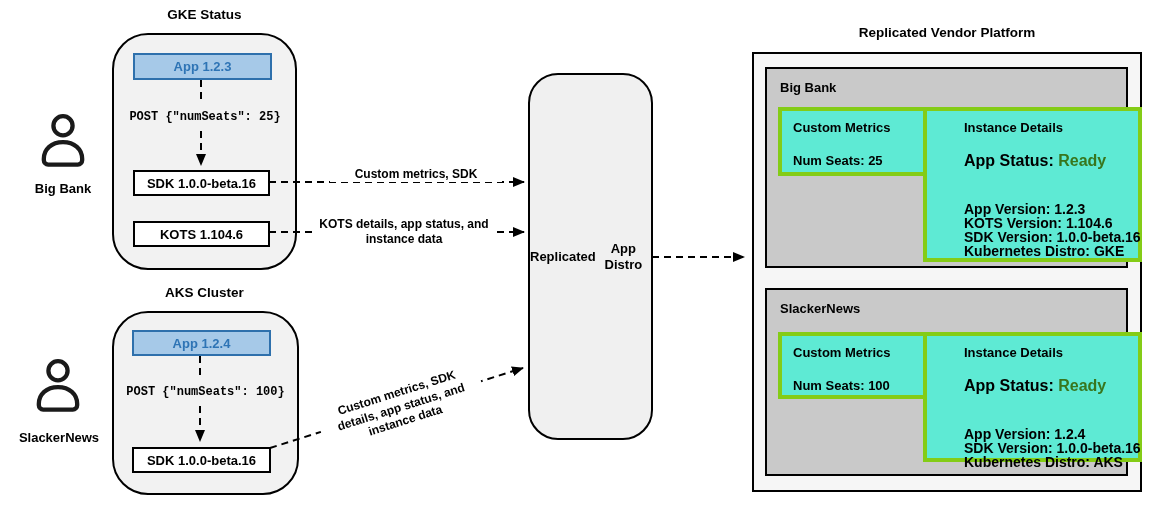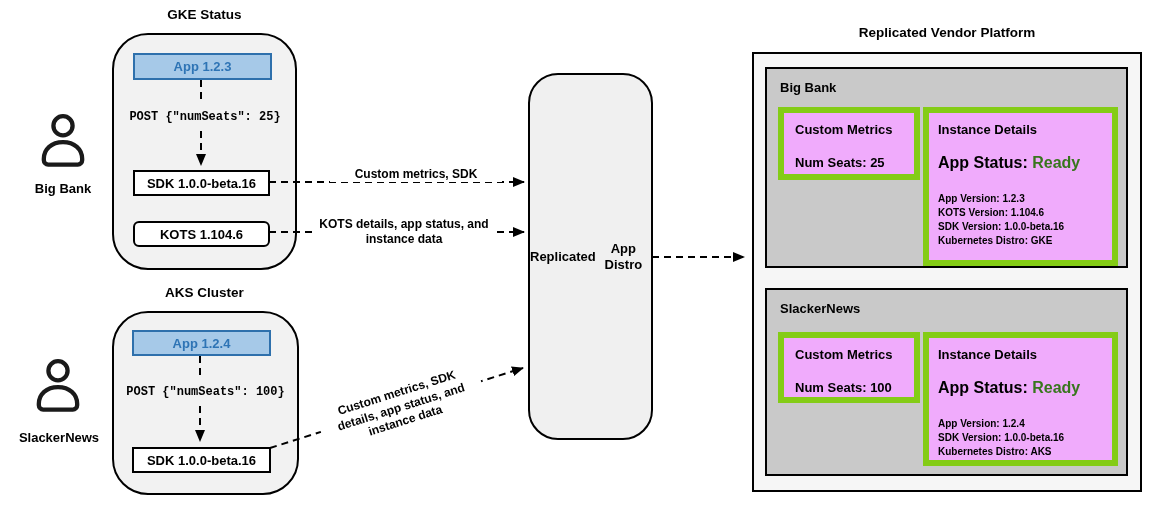--- a/index.html
+++ b/index.html
@@ -43,27 +43,27 @@
   }
   
   .flow-label{
     background:#fff;font-size:12px;font-weight:bold;text-align:center;
     line-height:14.5px;z-index:2;
   }
   
   .platform-box{background:var(--platform-fill,#F6F6F6);border:2px solid #000;}
   .customer-box{background:var(--customer-fill,#C9C9C9);border:2px solid #000;}
   .customer-name{position:absolute;left:13px;top:11px;font-size:13px;font-weight:bold;}
-  .white-card{background:#f0abfc;border:6px solid #84cc16;}
+  .white-card{background:#5eead4;border:4px solid #84cc16;padding-left:28px;}
   .card-title{position:absolute;left:11px;top:9px;font-size:13px;font-weight:bold;white-space:nowrap;}
   .card-value{position:absolute;left:11px;top:42px;font-size:13px;font-weight:bold;white-space:nowrap;}
   .detail-title{margin:9px 0 0 9px;font-size:13px;font-weight:bold;}
   .detail-status{margin:17px 0 0 9px;font-size:16px;font-weight:bold;white-space:nowrap;}
   .detail-status .ready{color:var(--ready-green,#38761D);}
-  .detail-lines{margin:20px 0 0 9px;font-size:10px;font-weight:bold;line-height:14px;white-space:nowrap;}
+  .detail-lines{margin:32px 0 0 9px;font-size:14px;font-weight:bold;line-height:14px;white-space:nowrap;}
   #arrow-layer{position:absolute;left:0;top:0;z-index:1;pointer-events:none;}
 </style>
 </head>
 <body>
 
 <div id="canvas">
 
   <svg class="abs" style="left:40px;top:112px;width:46px;height:64px;" viewBox="0 0 48 64">
     <circle cx="24" cy="13" r="10" fill="none" stroke="#1a1a1a" stroke-width="4.5"></circle>
     <path d="M24 30 c-12 0 -20 7.5 -20 17.5 v1.5 a4.5 4.5 0 0 0 4.5 4.5 h31 a4.5 4.5 0 0 0 4.5 -4.5 v-1.5 c0 -10 -8 -17.5 -20 -17.5 z" fill="none" stroke="#1a1a1a" stroke-width="4.5"></path>
@@ -74,21 +74,21 @@
     <circle cx="24" cy="13" r="10" fill="none" stroke="#1a1a1a" stroke-width="4.5"></circle>
     <path d="M24 30 c-12 0 -20 7.5 -20 17.5 v1.5 a4.5 4.5 0 0 0 4.5 4.5 h31 a4.5 4.5 0 0 0 4.5 -4.5 v-1.5 c0 -10 -8 -17.5 -20 -17.5 z" fill="none" stroke="#1a1a1a" stroke-width="4.5"></path>
   </svg>
   <div class="abs actor-label" style="left:0px;top:430px;width:118px;">SlackerNews</div>
 
   <div class="abs sec-title" style="left:112px;top:7px;width:185px;">GKE Status</div>
   <div class="abs cluster" style="left:112px;top:33px;width:181px;height:233px;"></div>
   <div class="abs app-box" style="left:133px;top:53px;width:135px;height:23px;">App 1.2.3</div>
   <div class="abs post-text" style="left:120px;top:110px;width:170px;">POST {"numSeats": 25}</div>
   <div class="abs comp-box" style="left:133px;top:170px;width:133px;height:22px;">SDK 1.0.0-beta.16</div>
-  <div class="abs comp-box" style="left:133px;top:221px;width:133px;height:22px;border-radius:6px;">KOTS 1.104.6</div>
+  <div class="abs comp-box" style="left:133px;top:221px;width:133px;height:22px;">KOTS 1.104.6</div>
 
   <div class="abs sec-title" style="left:112px;top:285px;width:185px;">AKS Cluster</div>
   <div class="abs cluster" style="left:112px;top:311px;width:183px;height:180px;"></div>
   <div class="abs app-box" style="left:132px;top:330px;width:135px;height:22px;">App 1.2.4</div>
   <div class="abs post-text" style="left:118px;top:385px;width:175px;">POST {"numSeats": 100}</div>
   <div class="abs comp-box" style="left:132px;top:447px;width:135px;height:22px;">SDK 1.0.0-beta.16</div>
 
   <div class="abs service-box" style="left:528px;top:73px;width:121px;height:363px;">
     <div>Replicated</div>
     <div>App Distro</div>

